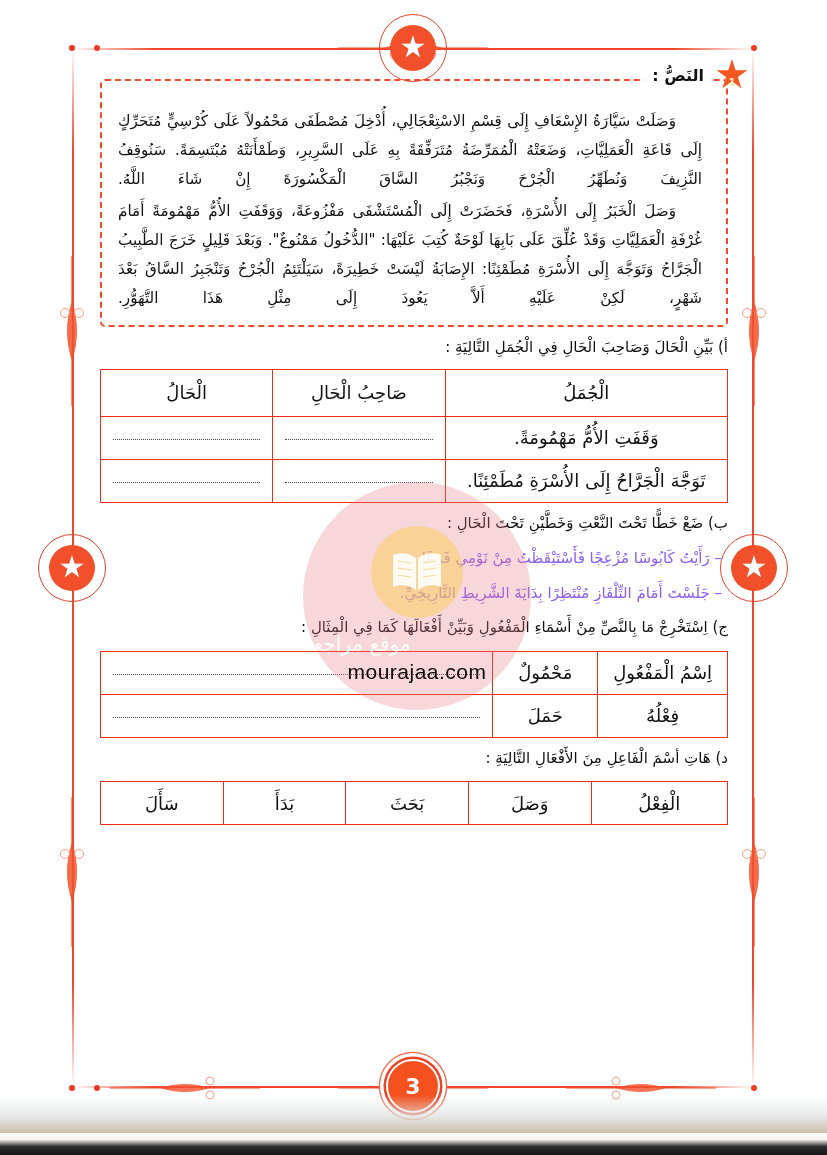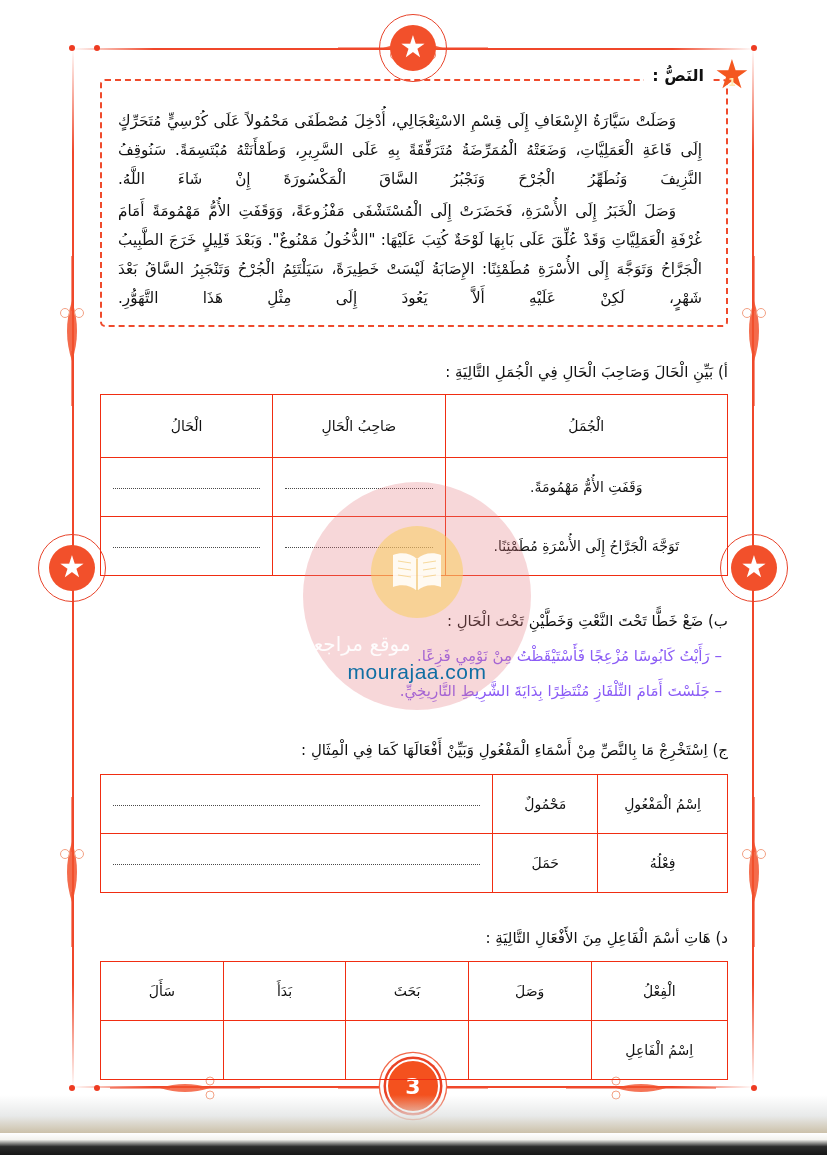--- a/index.html
+++ b/index.html
@@ -196,42 +196,42 @@
   .passage p {
     margin: 0 0 2px 0;
     text-indent: 26px;
   }
   .passage p:last-child { margin-bottom: 0; }
 
   
   .question {
     font-size: 15px;
     color: #111111;
-    margin: 33px 0 8px 0;
+    margin: 8px 0 8px 0;
     line-height: 1.7;
   }
   .q-sub {
     font-size: 15px;
     color: #8b5cf6;
     margin: 6px 0 0 0;
     line-height: 1.9;
     padding-right: 6px;
   }
 
   
   table.wk {
     border-collapse: collapse;
     width: 100%;
     direction: rtl;
     table-layout: fixed;
   }
   table.wk td, table.wk th {
     border: 1.5px solid #f02d12;
-    padding: 12px 8px;
-    font-size: 14px;
+    padding: 4px 8px;
+    font-size: 18px;
     color: #111111;
     font-weight: normal;
     vertical-align: middle;
     text-align: center;
     height: 34px;
     background: transparent;
   }
   table.wk th {
     height: 38px;
   }
@@ -299,21 +299,21 @@
     font-family: "DejaVu Sans", sans-serif;
     direction: rtl;
     opacity: .95;
   }
   .wm-text2 {
     position: absolute;
     left: 0; right: 0;
     top: 178px;
     text-align: center;
     font-size: 21px;
-    color: #0369a1;
+    color: #000000;
     font-family: "Liberation Sans", sans-serif;
     letter-spacing: .5px;
     direction: ltr;
     opacity: .95;
   }
 </style>
 </head>
 <body>
 
 <div class="page">
@@ -478,27 +478,20 @@
     <div class="table-wrap-d">
       <table class="wk">
         <tbody>
             <tr>
           <td class="cell-head-right" style="width:22%;">الْفِعْلُ</td>
           <td style="width:19.5%;">وَصَلَ</td>
           <td style="width:19.5%;">بَحَثَ</td>
           <td style="width:19.5%;">بَدَأَ</td>
           <td style="width:19.5%;">سَأَلَ</td>
         </tr>
-        <tr>
-          <td class="cell-head-right">اِسْمُ الْفَاعِلِ</td>
-          <td></td>
-          <td></td>
-          <td></td>
-          <td></td>
-        </tr>
       </tbody>
         </table>
     </div>
 
   </div>
 
   <div class="watermark">
     <div class="wm-circle"></div>
     <div class="wm-inner">
       <svg class="wm-book" width="56" height="46" viewBox="0 0 56 46">

